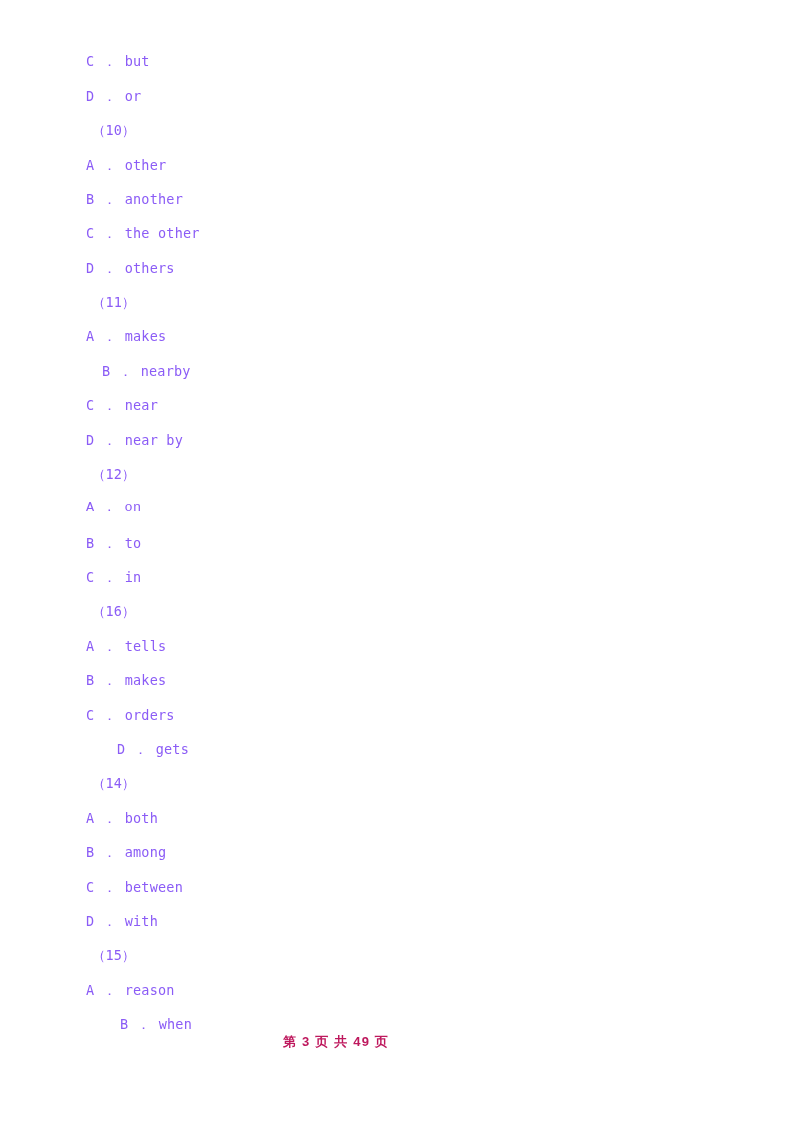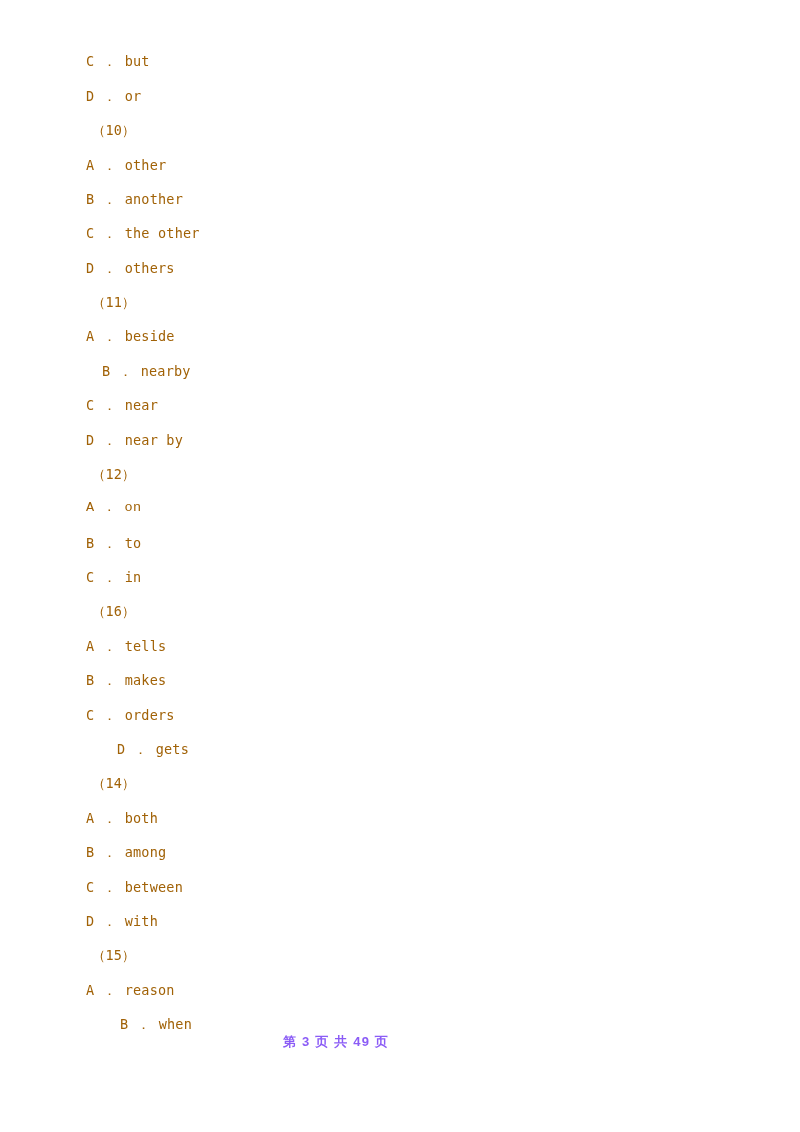--- a/index.html
+++ b/index.html
@@ -33,21 +33,21 @@
 
   
   .line {
     position: absolute;
     left: 0;
     width: 800px;
     height: 22px;
     line-height: 22px;
     font-family: "DejaVu Sans Mono", "Liberation Mono", monospace;
     font-size: 13.5px;
-    color: #a16207;
+    color: #8b5cf6;
     white-space: pre;
     letter-spacing: 0.2px;
   }
 
   .line .txt {
     display: inline-block;
   }
 
   
   .line.option .txt {
@@ -62,40 +62,40 @@
 
   .footer {
     position: absolute;
     left: 0;
     top: 1033px;
     width: 672px;
     text-align: center;
     font-family: "Liberation Sans", "DejaVu Sans", sans-serif;
     font-size: 13px;
     font-weight: bold;
-    color: #8b5cf6;
+    color: #be185d;
     letter-spacing: 1.2px;
     white-space: pre;
   }
 </style>
 </head>
 <body>
 
 <div class="page">
 
   <div class="content">
       <div class="line option" style="top: 50px;"><span class="txt">C ． but</span></div>
       <div class="line option" style="top: 85px;"><span class="txt">D ． or</span></div>
       <div class="line qnum" style="top: 119px;"><span class="txt">（10）</span></div>
       <div class="line option" style="top: 154px;"><span class="txt">A ． other</span></div>
       <div class="line option" style="top: 188px;"><span class="txt">B ． another</span></div>
       <div class="line option" style="top: 222px;"><span class="txt">C ． the other</span></div>
       <div class="line option" style="top: 257px;"><span class="txt">D ． others</span></div>
       <div class="line qnum" style="top: 291px;"><span class="txt">（11）</span></div>
-      <div class="line option" style="top: 325px;"><span class="txt">A ． beside</span></div>
+      <div class="line option" style="top: 325px;"><span class="txt">A ． makes</span></div>
       <div class="line option" style="top: 360px; padding-left: 16px;"><span class="txt">B ． nearby</span></div>
       <div class="line option" style="top: 394px;"><span class="txt">C ． near</span></div>
       <div class="line option" style="top: 429px;"><span class="txt">D ． near by</span></div>
       <div class="line qnum" style="top: 463px;"><span class="txt">（12）</span></div>
       <div class="line option" style="top: 497px; font-family: Liberation Mono, monospace;"><span class="txt">A ． on</span></div>
       <div class="line option" style="top: 532px;"><span class="txt">B ． to</span></div>
       <div class="line option" style="top: 566px;"><span class="txt">C ． in</span></div>
       <div class="line qnum" style="top: 600px;"><span class="txt">（16）</span></div>
       <div class="line option" style="top: 635px;"><span class="txt">A ． tells</span></div>
       <div class="line option" style="top: 669px;"><span class="txt">B ． makes</span></div>

